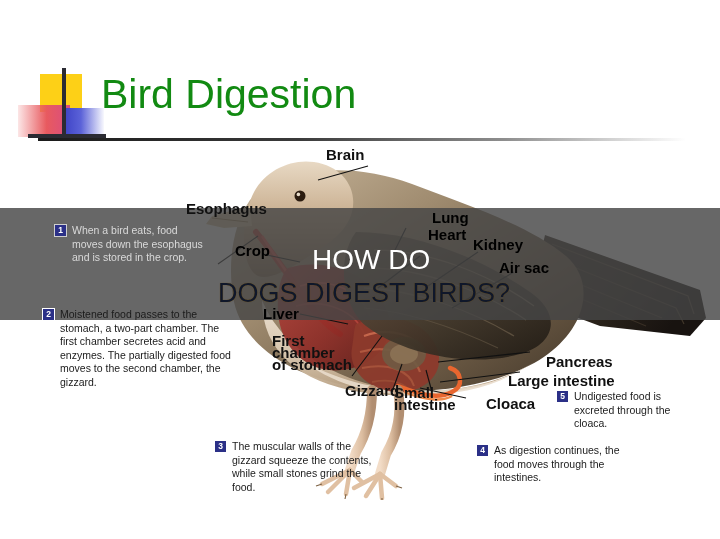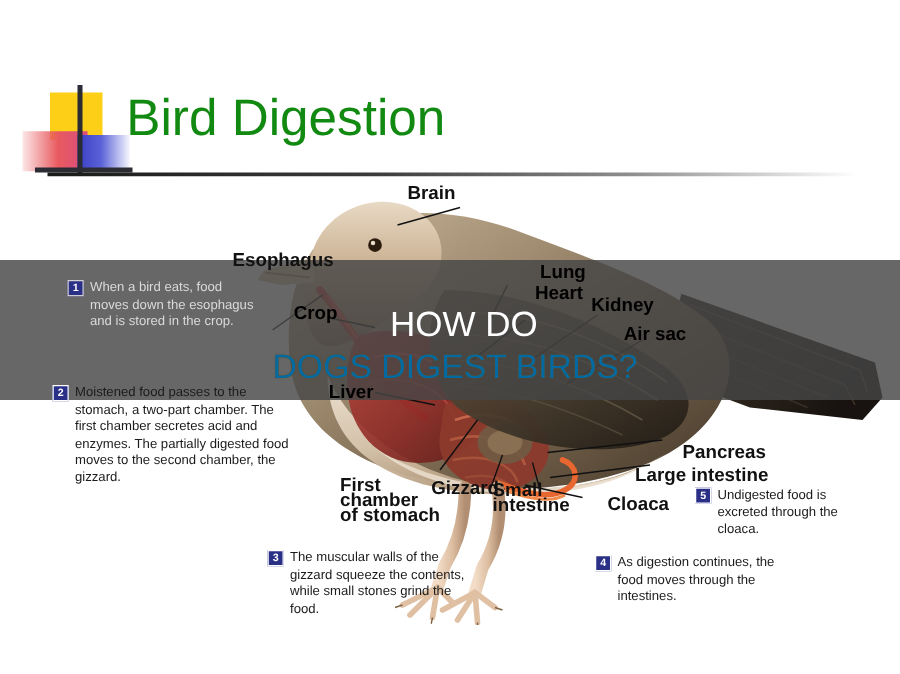--- a/index.html
+++ b/index.html
@@ -103,21 +103,21 @@
     color: #ffffff;
     white-space: nowrap;
     font-weight: normal;
   }
   #overlay-line2 {
     position: absolute;
     left: 218px;
     top: 278px;
     font-size: 27px;
     line-height: 30px;
-    color: #0369a1;
+    color: #0f172a;
     white-space: nowrap;
     font-weight: normal;
     text-shadow: 0 0 1px rgba(120,80,0,0.9);
   }
 
   
   .anat-label {
     position: absolute;
     font-size: 15px;
     line-height: 12px;
@@ -343,21 +343,21 @@
   <div class="anat-label on-dark" style="left:395px; top:212px;margin-left:37px;">Lung</div>
 
   <div class="anat-label on-dark" style="left:428px; top:229px;">Heart</div>
 
   <div class="anat-label on-dark" style="left:473px; top:239px;">Kidney</div>
 
   <div class="anat-label on-dark" style="left:499px; top:262px;">Air sac</div>
 
   <div class="anat-label on-dark" style="left:263px; top:308px;">Liver</div>
 
-  <div class="anat-label" style="left:272px; top:335px;margin-top:48px;">First
+  <div class="anat-label" style="left:272px; top:335px;">First
 chamber
 of stomach</div>
 
   <div class="anat-label" style="left:307px; top:385px;margin-left:38px;">Gizzard</div>
 
   <div class="anat-label" style="left:394px; top:387px;">Small
 intestine</div>
 
   <div class="anat-label" style="left:546px; top:356px;">Pancreas</div>
 

